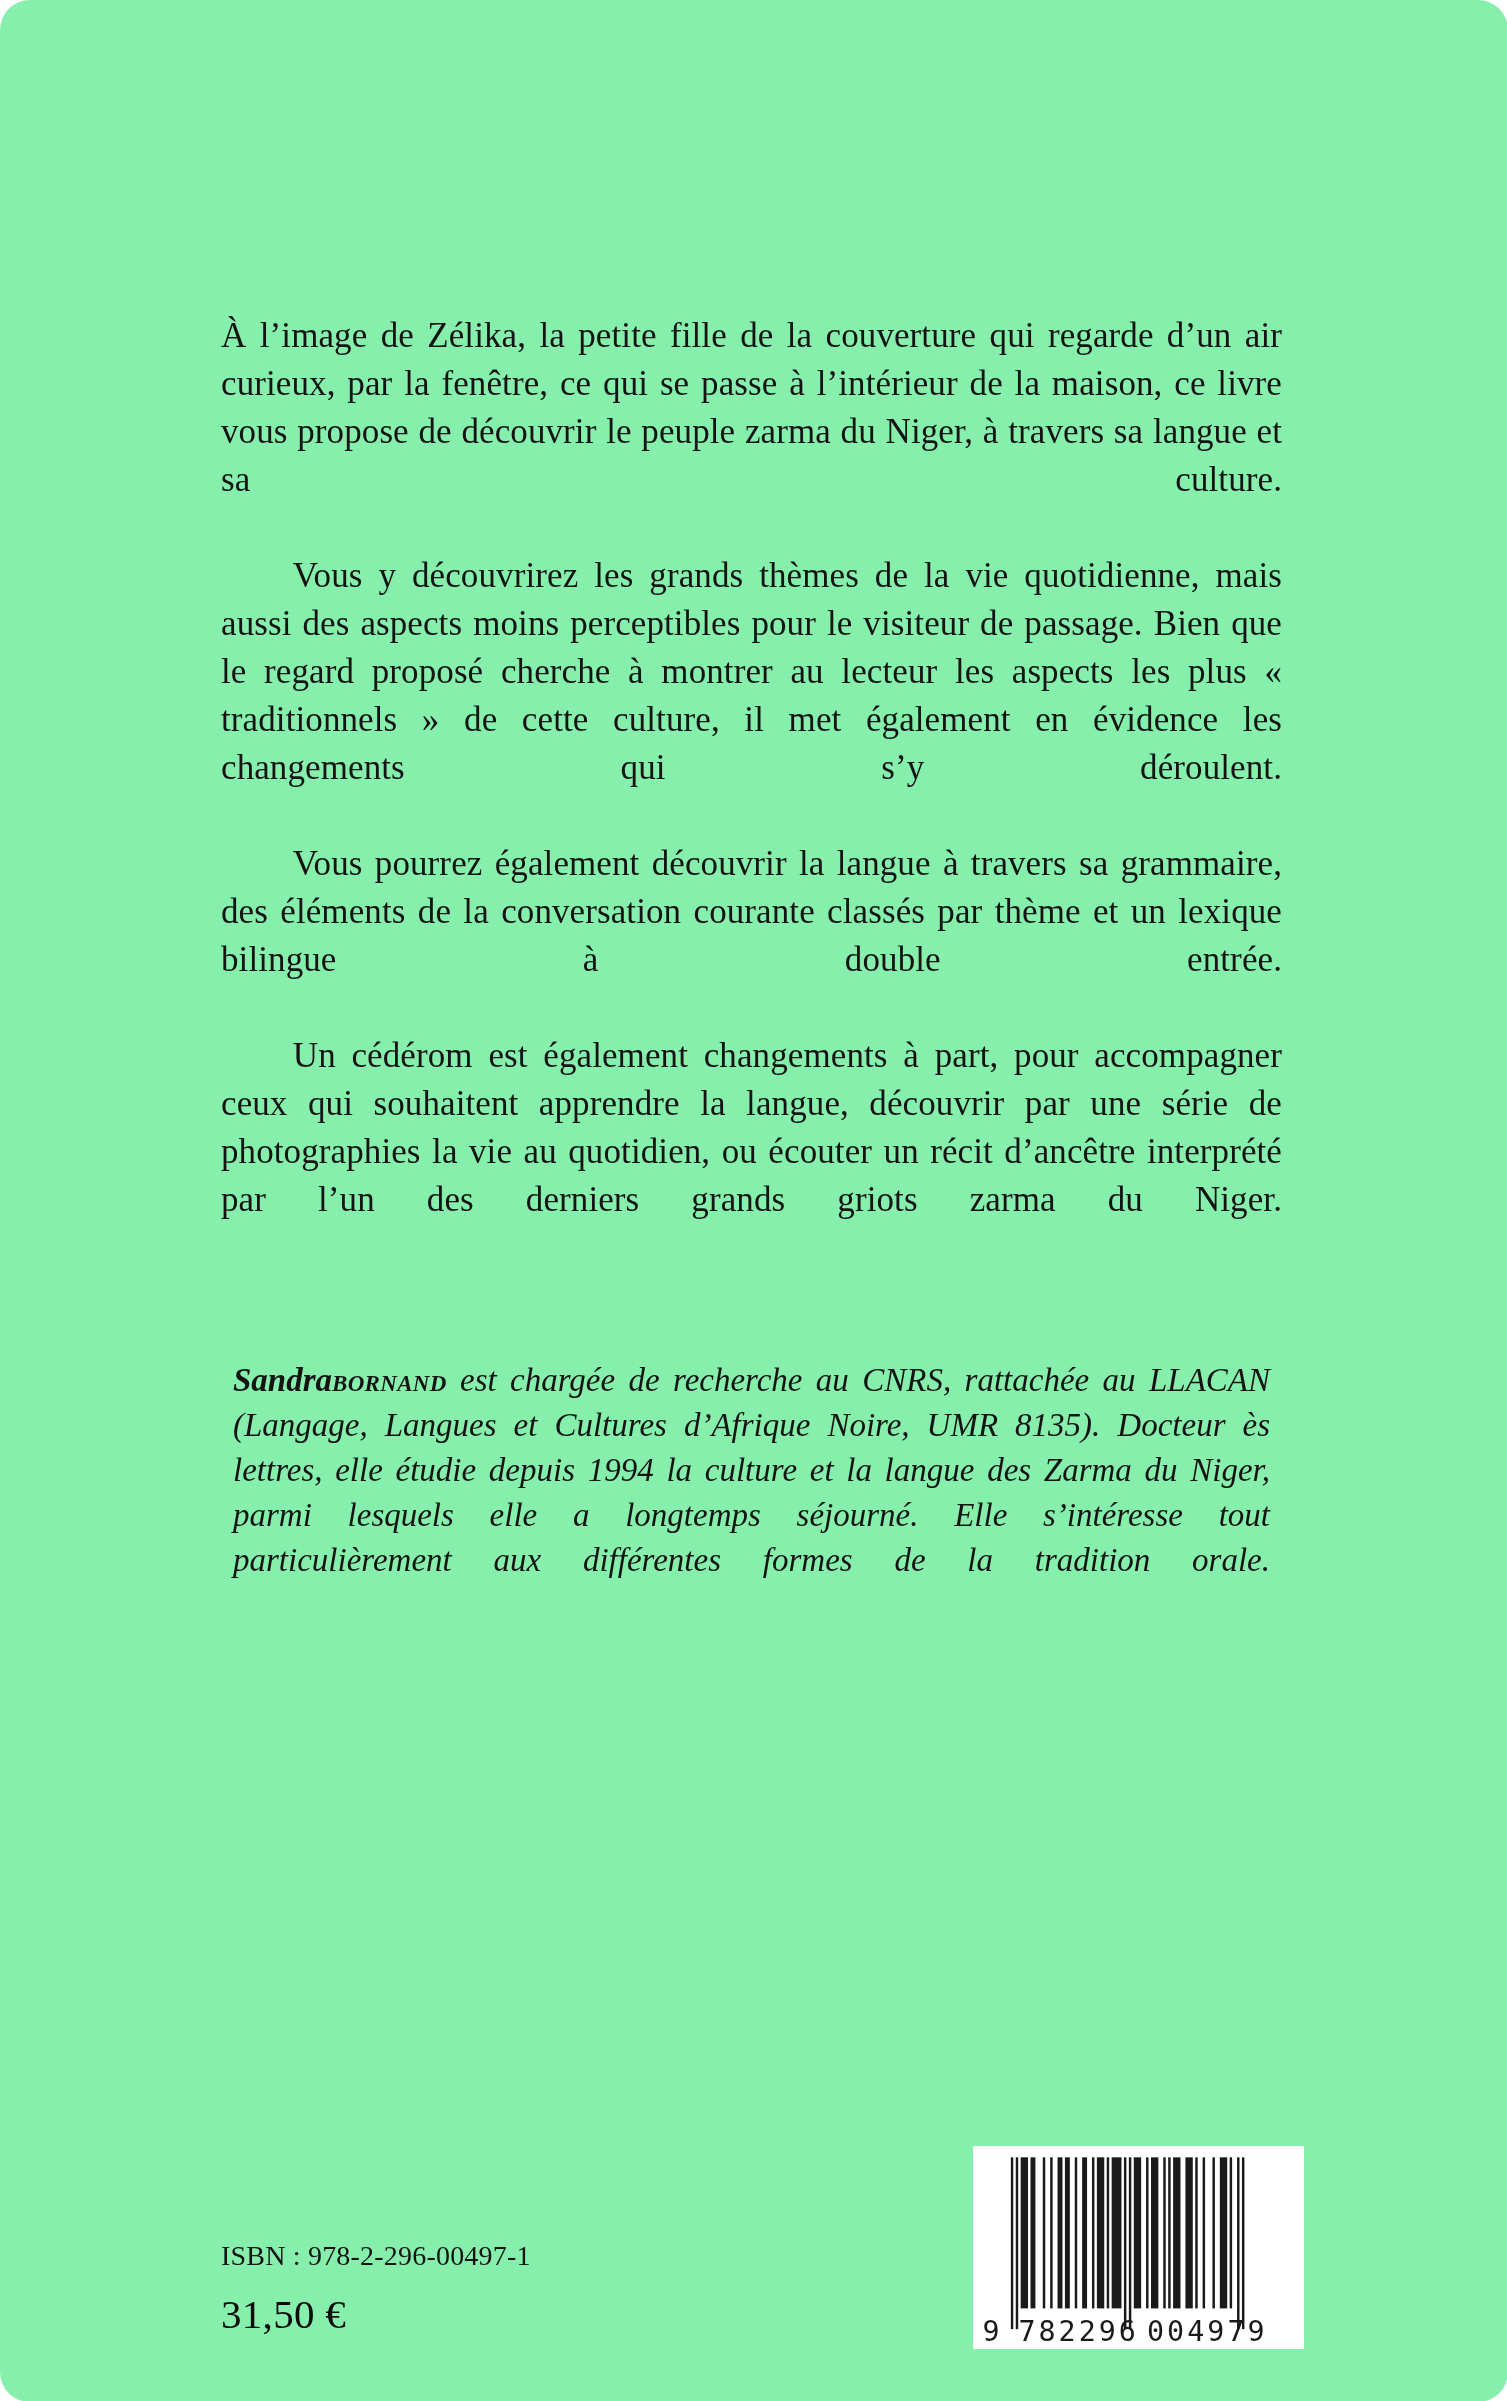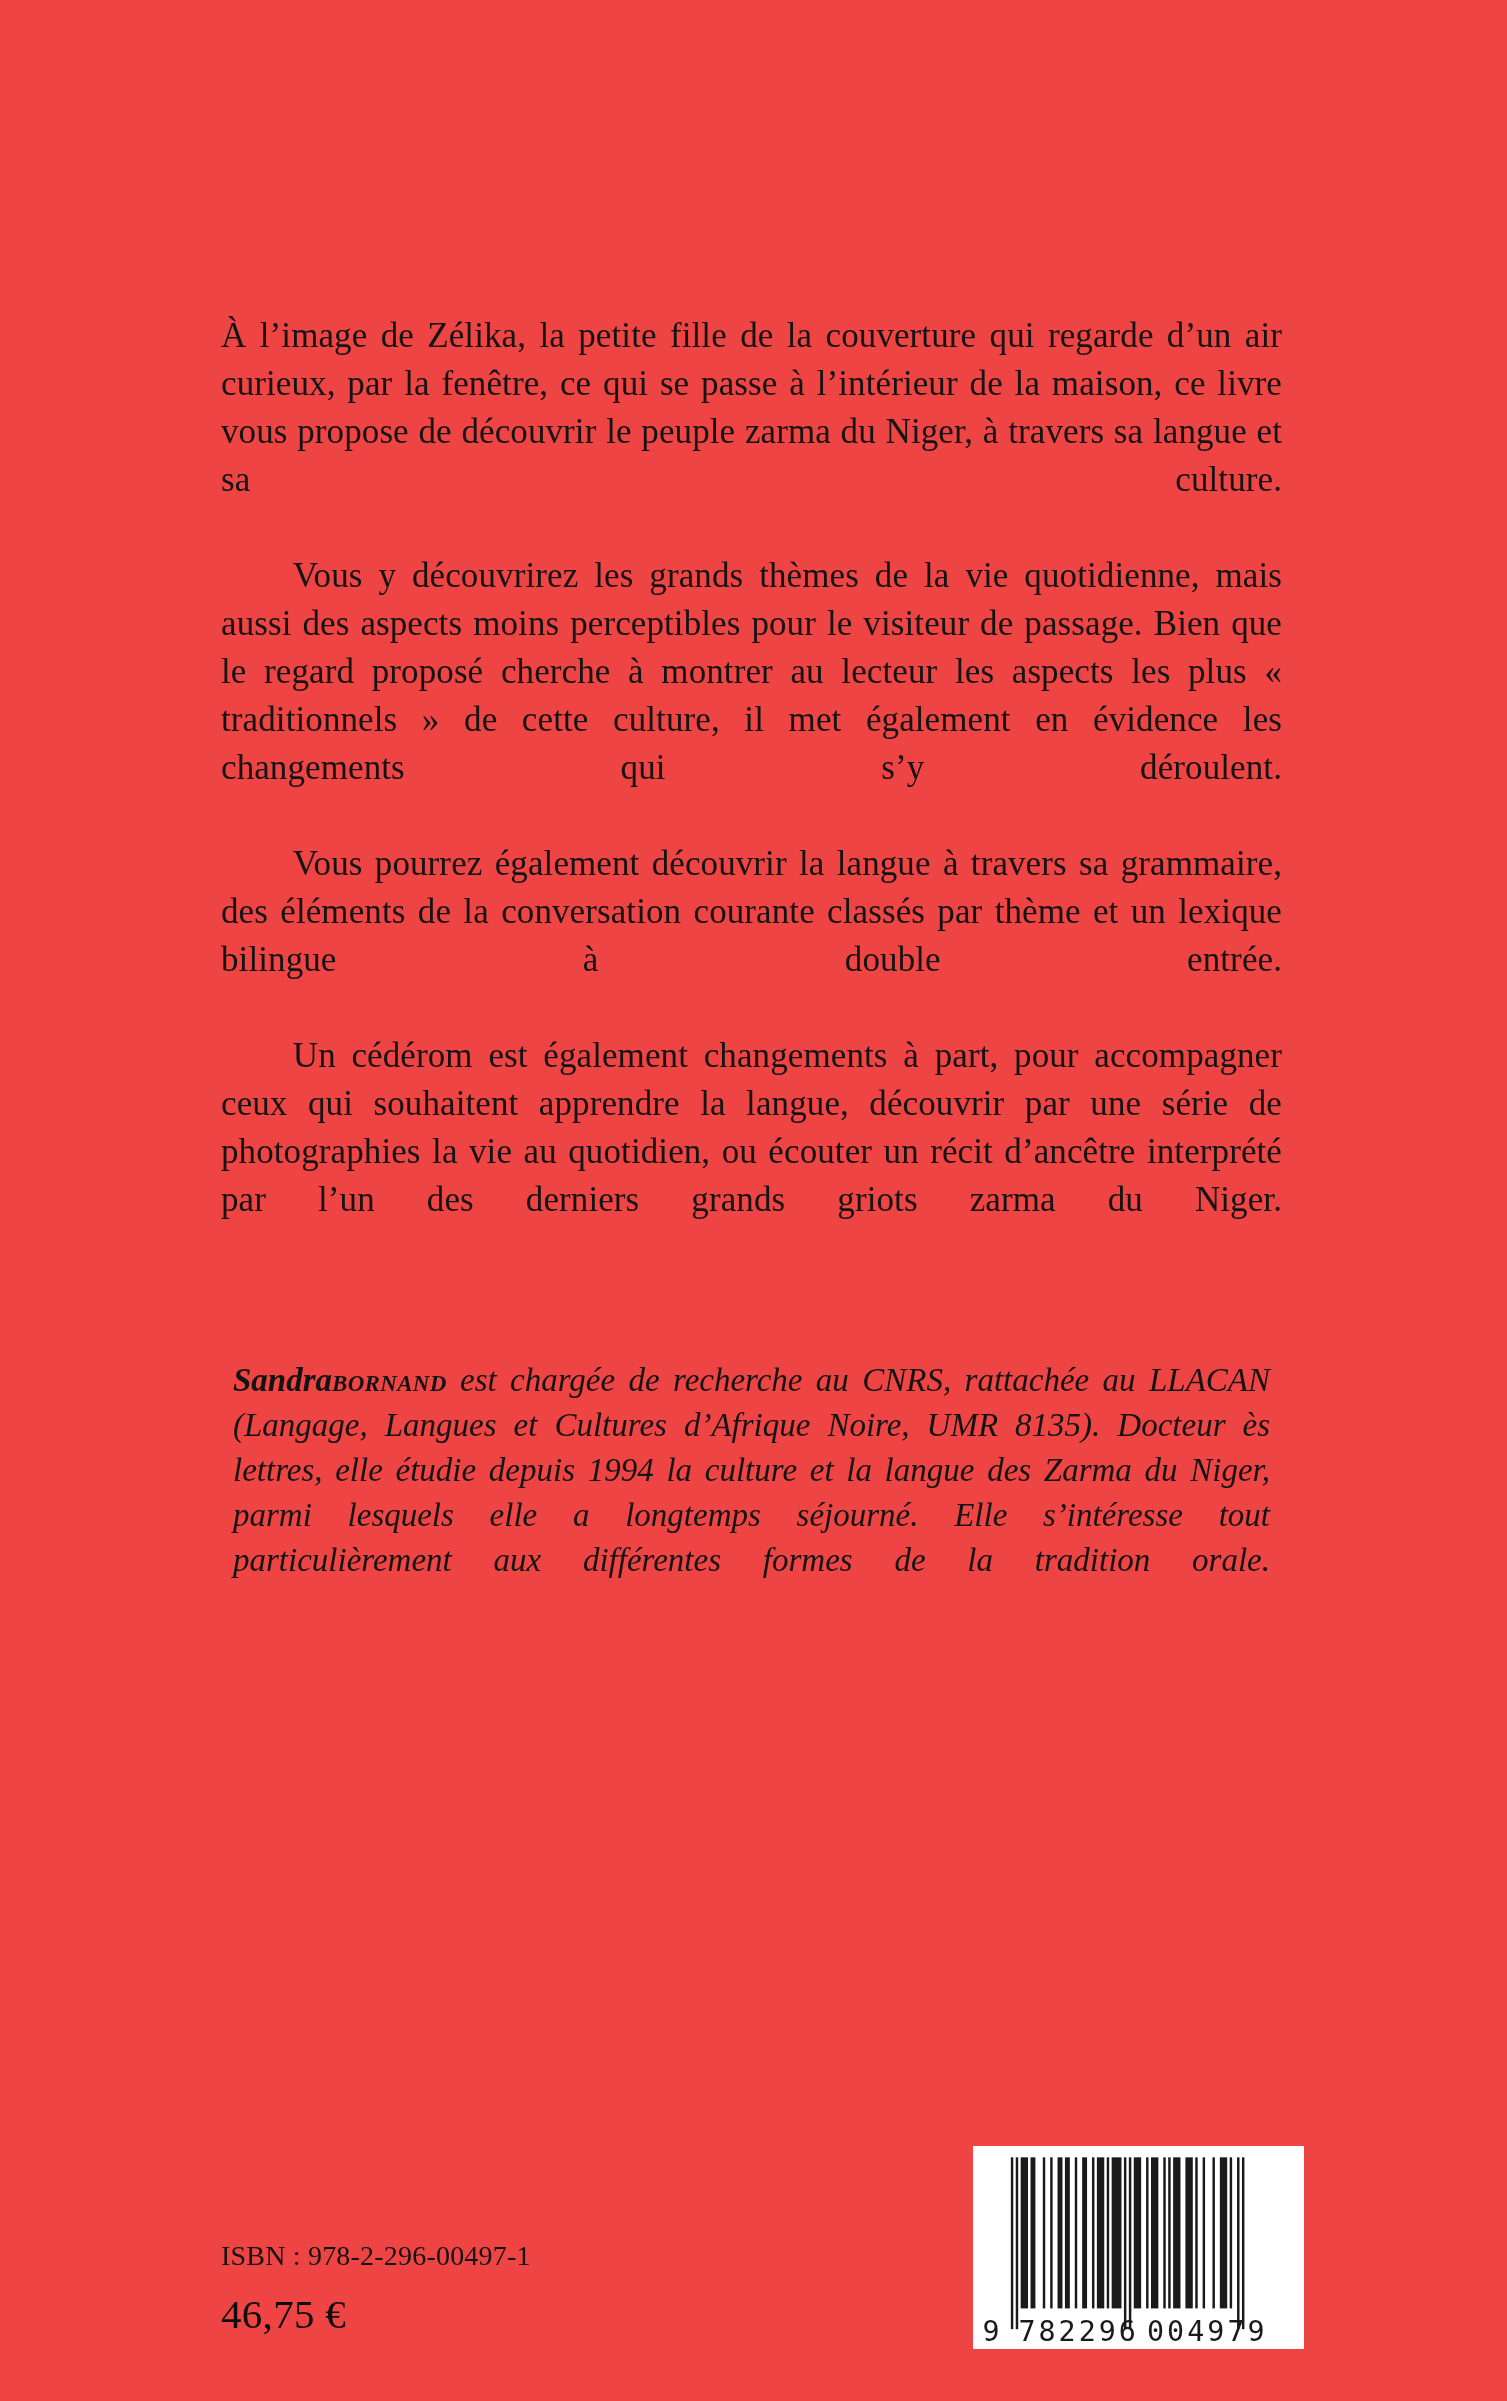--- a/index.html
+++ b/index.html
@@ -14,21 +14,22 @@
     position: relative;
     overflow: hidden;
     font-family: "Liberation Serif", "DejaVu Serif", serif;
     color: #1a1a1a;
     -webkit-font-smoothing: antialiased;
   }
 
   .page {
     position: absolute;
     inset: 0;
-    background: #ef4444;
+    background: #86efac;
+    border-radius: 30px;
   }
 
   
   .blurb {
     position: absolute;
     left: 221px;
     top: 312px;
     width: 1061px;
     font-size: 35px;
     line-height: 48px;
@@ -143,21 +144,21 @@
     <p>Un cédérom est également changements à part, pour accompagner ceux qui souhaitent apprendre la langue, découvrir par une série de photographies la vie au quotidien, ou écouter un récit d’ancêtre interprété par l’un des derniers grands griots zarma du Niger.</p>
   </div>
 
   <div class="bio">
     <p><span class="author-first">Sandra</span><span class="author-last">Bornand</span><span> est chargée de recherche au CNRS, rattachée au LLACAN (Langage, Langues et Cultures d’Afrique Noire, UMR 8135). Docteur ès lettres, elle étudie depuis 1994 la culture et la langue des Zarma du Niger, parmi lesquels elle a longtemps séjourné. Elle s’intéresse tout particulièrement aux différentes formes de la tradition orale.</span></p>
   </div>
 
 
   <div class="isbn-line">ISBN : 978-2-296-00497-1</div>
 
-  <div class="price-line">46,75 €</div>
+  <div class="price-line">31,50 €</div>
 
   <div class="barcode-wrap">
     <svg class="barcode-svg" viewBox="0 0 350 215" preserveAspectRatio="none">
       <rect x="0" y="0" width="350" height="215" fill="#ffffff"></rect>
       <g id="bc-bars" fill="#1a1a1a">
           <rect x="40.00" y="12" width="2.60" height="182"></rect>
           <rect x="45.20" y="12" width="2.60" height="182"></rect>
           <rect x="50.40" y="12" width="7.80" height="160"></rect>
           <rect x="60.80" y="12" width="5.20" height="160"></rect>
           <rect x="73.80" y="12" width="2.60" height="160"></rect>

